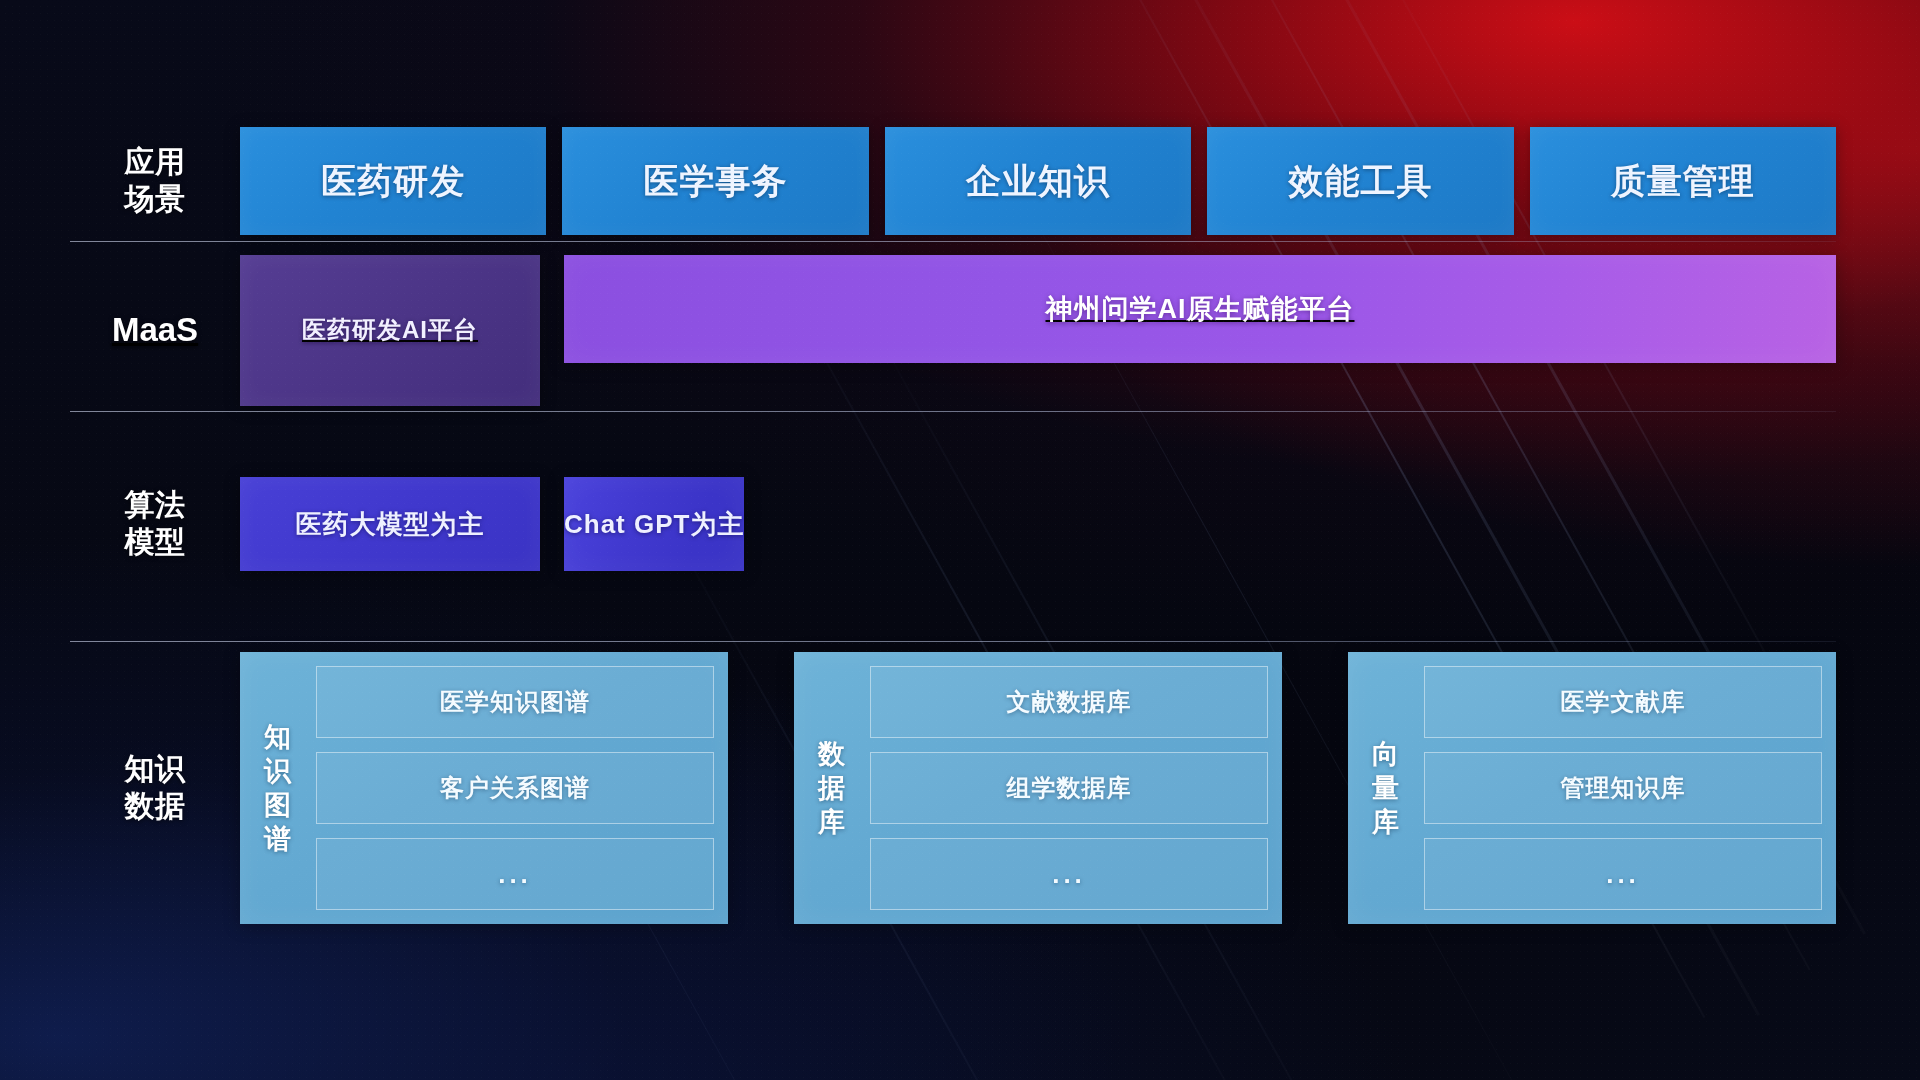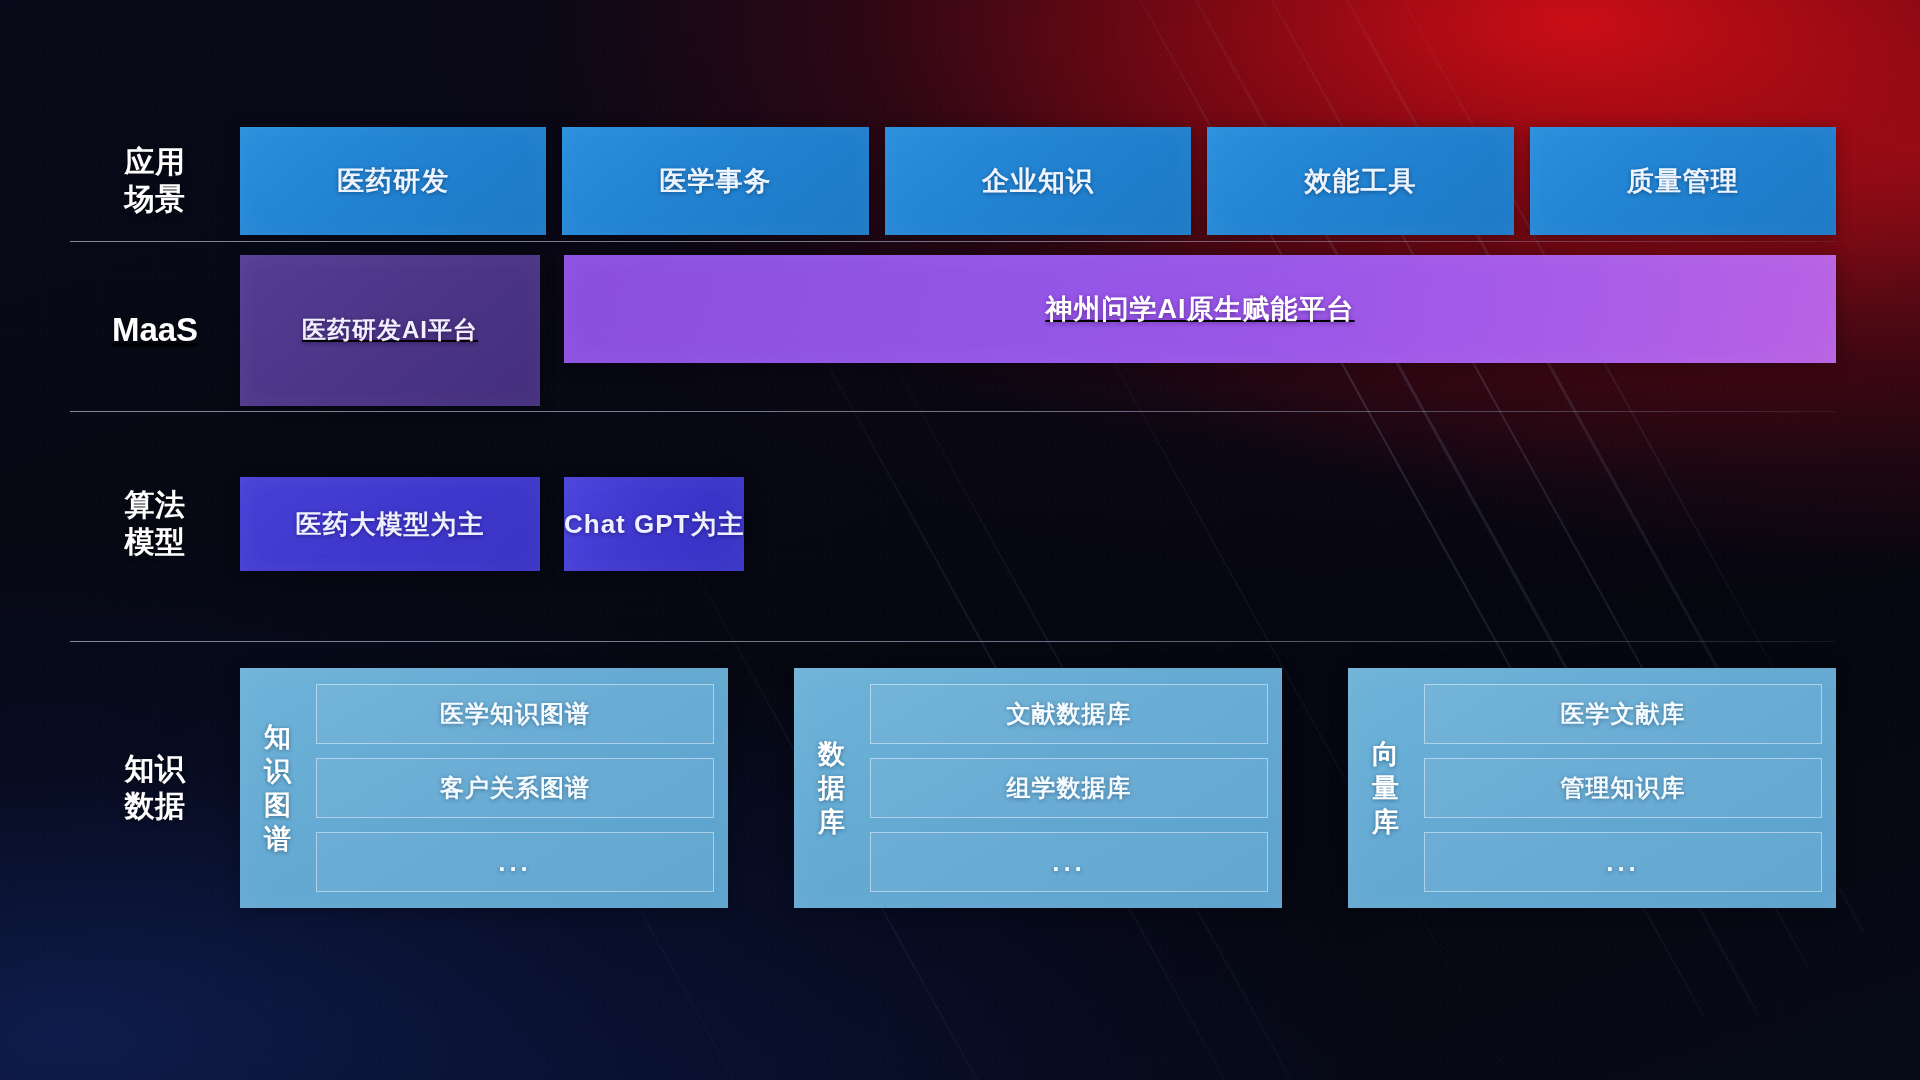--- a/index.html
+++ b/index.html
@@ -102,21 +102,21 @@
   
   #row-apps { height: 148px; margin-top: 0; }
   #row-apps .rowbody { gap: 16px; }
   .app-card {
     flex: 1 1 0;
     height: 108px;
     display: flex;
     align-items: center;
     justify-content: center;
     color: #eef4ff;
-    font-size: 27px;
+    font-size: 35px;
     font-weight: bold;
     letter-spacing: 1px;
     background: linear-gradient(140deg, #2a8fdd 0%, #2183d2 45%, #1d79c6 100%);
     box-shadow: inset 0 0 24px rgba(255,255,255,.05), 0 2px 14px rgba(0,0,0,.35);
     text-shadow: 0 1px 4px rgba(0,20,45,.45);
   }
 
   
   #row-maas { height: 150px; text-decoration: underline; }
   #row-maas .rowbody { gap: 24px; }
@@ -195,21 +195,21 @@
     padding: 0 2px;
   }
   .kpanel-items {
     flex: 1 1 auto;
     display: flex;
     flex-direction: column;
     justify-content: center;
     gap: 14px;
   }
   .kitem {
-    height: 60px;
+    height: 72px;
     display: flex;
     align-items: center;
     justify-content: center;
     color: #f4fbff;
     font-size: 24px;
     font-weight: bold;
     letter-spacing: 1px;
     border: 1px solid rgba(255,255,255,.45);
     background: rgba(255,255,255,.055);
     text-shadow: 0 1px 4px rgba(0,30,60,.40);

